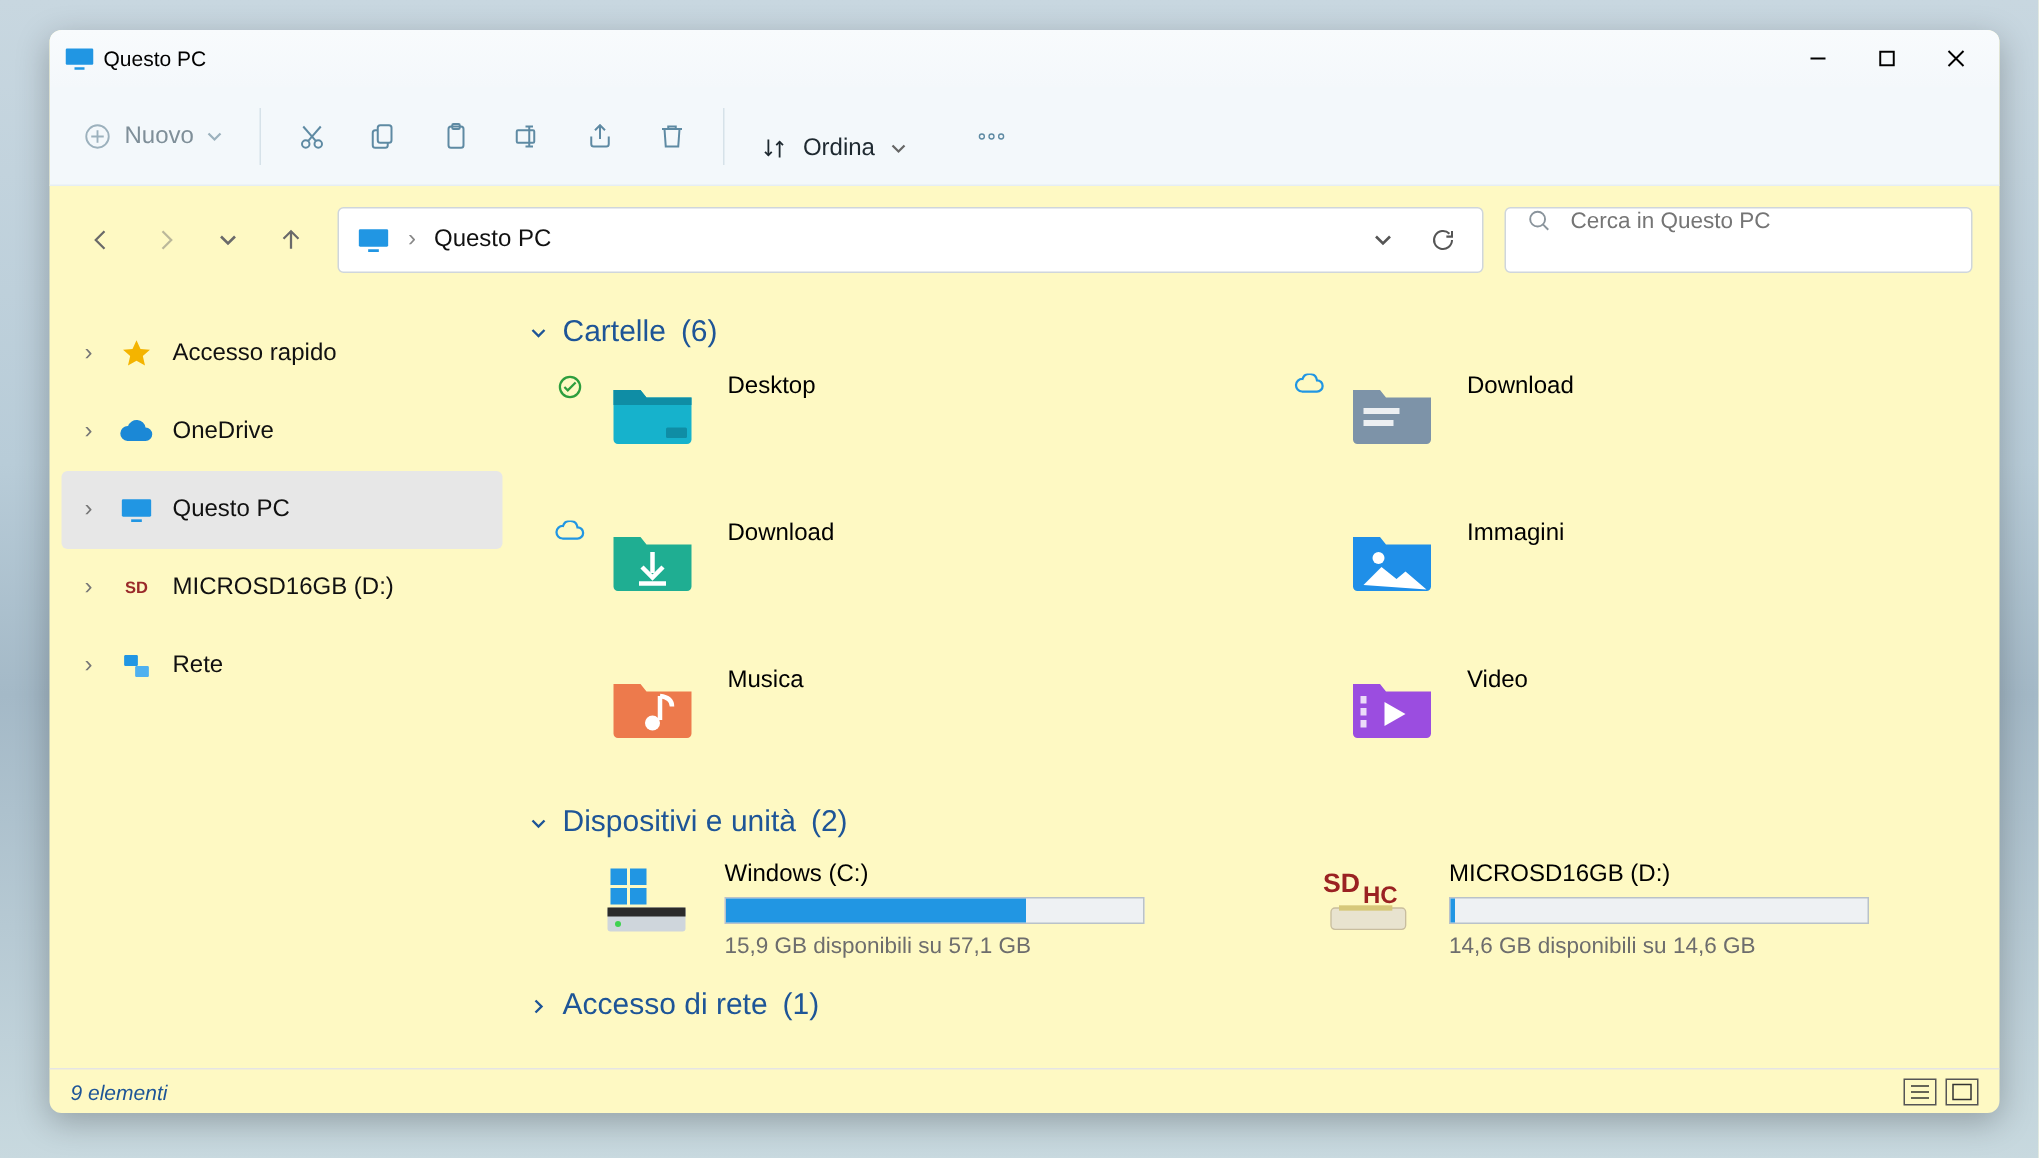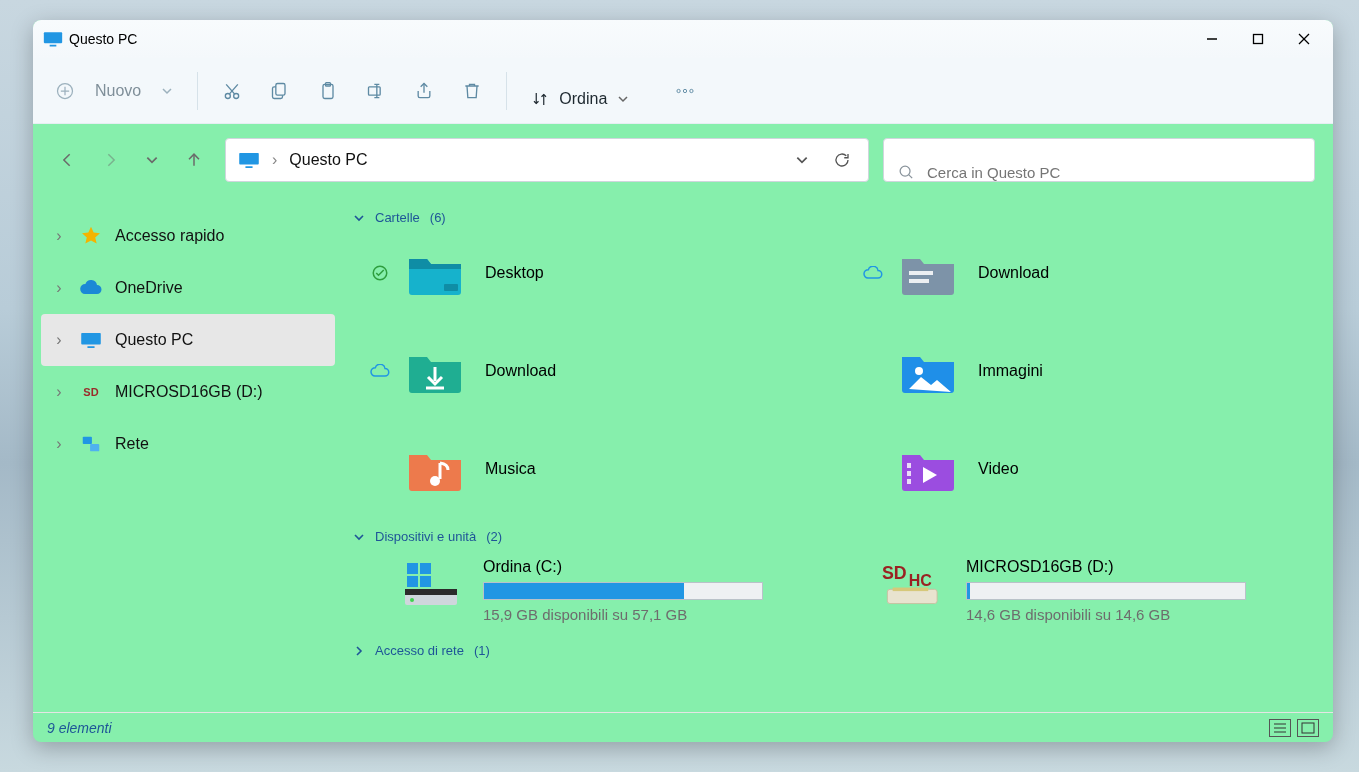--- a/index.html
+++ b/index.html
@@ -3,84 +3,84 @@
 <meta charset="utf-8">
 <style>
 * { box-sizing: border-box; margin: 0; padding: 0; font-family: "Segoe UI", -apple-system, sans-serif; }
 body {
   width: 1359px; height: 772px;
   background: linear-gradient(180deg,#c8d7e0 0%,#b8ccd8 40%,#a4b9c7 60%,#c8d9df 100%);
   overflow: hidden; position: relative;
 }
 .window {
   position: absolute; left: 33px; top: 20px; width: 1300px; height: 722px;
-  background: #86efac; border-radius: 8px; box-shadow: 0 6px 22px rgba(0,0,0,.25);
+  background: #fef9c3; border-radius: 8px; box-shadow: 0 6px 22px rgba(0,0,0,.25);
   display: flex; flex-direction: column; overflow: hidden;
 }
 .titlebar {
   height: 38px; display: flex; align-items: center; padding: 0 6px 0 10px;
   background: linear-gradient(#f8fbfd,#f4f8fb);
 }
 .titlebar .app-icon { width: 20px; height: 16px; margin-right: 6px; }
 .titlebar .title { font-size: 14px; color: #000; flex: 1; }
 .win-buttons { display: flex; }
 .win-btn { width: 46px; height: 30px; display: flex; align-items: center; justify-content: center; cursor: pointer; }
 .win-btn svg { stroke: #000; }
 
 .toolbar {
   height: 66px; display: flex; align-items: center; padding: 0 12px;
   background: #f3f8fb; border-bottom: 1px solid #e6eef3; gap: 8px;
 }
-.tb-new { display: flex; align-items: center; gap: 20px; color: #7f8f99; padding: 6px 10px; border-radius: 4px; }
+.tb-new { display: flex; align-items: center; gap: 8px; color: #7f8f99; padding: 6px 10px; border-radius: 4px; }
 .tb-sep { width: 1px; height: 38px; background: #d6e2e9; margin: 0 6px; }
 .tb-icon { width: 40px; height: 40px; display: flex; align-items: center; justify-content: center; border-radius: 4px; cursor: pointer; }
 .tb-icon svg { stroke:#5e8aa3; fill:none; }
 .tb-group { display: flex; align-items: center; gap: 10px; color: #1e2930; padding: 6px 10px; cursor: pointer; border-radius: 4px; margin-top: 16px; }
 
 .navrow {
   height: 72px; display: flex; align-items: center; padding: 0 18px; gap: 14px;
 }
 .nav-arrows { display: flex; align-items: center; gap: 8px; }
 .nav-btn { width: 34px; height: 34px; display: flex; align-items: center; justify-content: center; border-radius: 4px; cursor: pointer;}
 .nav-btn svg { stroke:#6a6a6a; }
 .addressbar {
   flex: 1; height: 44px; border: 1px solid #cfd6dc; border-radius: 4px;
   display: flex; align-items: center; padding: 0 12px; gap: 12px; background:#fff;
 }
 .addressbar .loc { display:flex; align-items:center; gap:12px; font-size:16px; color:#111; }
 .addressbar .spacer { flex:1; }
 .ab-btn { width:28px; height:28px; display:flex; align-items:center; justify-content:center; cursor:pointer; }
 .searchbox {
-  width: 432px; height:44px; border:1px solid #cfd6dc; border-radius:4px;
-  display:flex; align-items:flex-end; padding:0 14px; gap:12px; background:#fff; color:#6e7a83;
+  width: 312px; height:44px; border:1px solid #cfd6dc; border-radius:4px;
+  display:flex; align-items:flex-start; padding:0 14px; gap:12px; background:#fff; color:#6e7a83;
 }
 .searchbox input { border:none; outline:none; font-size:15px; flex:1; color:#333; background:transparent; }
 
 .body    { flex:1; display:flex; overflow:hidden; }
 .sidebar { width: 310px; padding: 14px 8px; overflow:auto; }
 .side-item {
   height: 52px; display: flex; align-items: center; gap: 12px;
   padding: 0 10px; border-radius: 4px; cursor: pointer; font-size: 16px; color:#111;
 }
 .side-item.selected { background:#e7e7e7; }
 .side-item .chev { width:16px; display:flex; justify-content:center; color:#777; }
 .side-item .icon { width:24px; height:24px; display:flex; align-items:center; justify-content:center; }
 
 .content { flex:1; overflow:auto; padding: 4px 8px 10px 6px; }
 .group-header {
-  display:flex; align-items:center; gap:10px; color:#1e5597; font-size:13px;
+  display:flex; align-items:center; gap:10px; color:#1e5597; font-size:20px;
   padding: 10px 4px; cursor:pointer;
 }
 .group-header .count { color:#1e5597; }
 .folders-grid {
   display:grid; grid-template-columns: 1fr 1fr; column-gap: 30px; row-gap: 34px;
   padding: 6px 0 18px 20px;
 }
 .folder-item {
-  display:flex; align-items:center; gap:20px; cursor:pointer; position:relative; height:64px;
+  display:flex; align-items:flex-start; gap:20px; cursor:pointer; position:relative; height:64px;
   padding-left: 36px;
 }
 .folder-item .status { position:absolute; left:0; width:22px; display:flex; justify-content:center; }
 .folder-item .ficon { width:60px; height:50px; display:flex; align-items:center; justify-content:center;}
 .folder-item .flabel { font-size:16px; }
 
 .drives { display:grid; grid-template-columns:1fr 1fr; gap:40px; padding: 4px 0 10px 50px; }
 .drive  { display:flex; gap:20px; align-items:flex-start; cursor:pointer; }
 .drive .dicon { width:64px; height:52px; display:flex; align-items:center; justify-content:center; }
 .drive .dinfo { flex:1; }
@@ -433,21 +433,21 @@
                 <rect x="4" y="30" width="52" height="16" rx="2" fill="#cfd6dc"></rect>
                 <rect x="4" y="30" width="52" height="6" fill="#2b2b2b"></rect>
                 <circle cx="11" cy="41" r="2" fill="#3fd24f"></circle>
                 <rect x="6" y="4" width="11" height="11" fill="#2196e3"></rect>
                 <rect x="19" y="4" width="11" height="11" fill="#2196e3"></rect>
                 <rect x="6" y="17" width="11" height="11" fill="#2196e3"></rect>
                 <rect x="19" y="17" width="11" height="11" fill="#2196e3"></rect>
               </svg>
           </div>
           <div class="dinfo">
-            <div class="dlabel">Ordina (C:)</div>
+            <div class="dlabel">Windows (C:)</div>
             <div class="bar">
                 <div class="fill" style="width:72%"></div>
               </div>
             <div class="davail">15,9 GB disponibili su 57,1 GB</div>
           </div>
         </div>
         <div class="drive">
           <div class="dicon">
             <svg width="72" height="52" viewBox="0 0 72 52">
                 <text x="0" y="20" font-size="20" font-weight="700" fill="#9a2222">SD</text>

